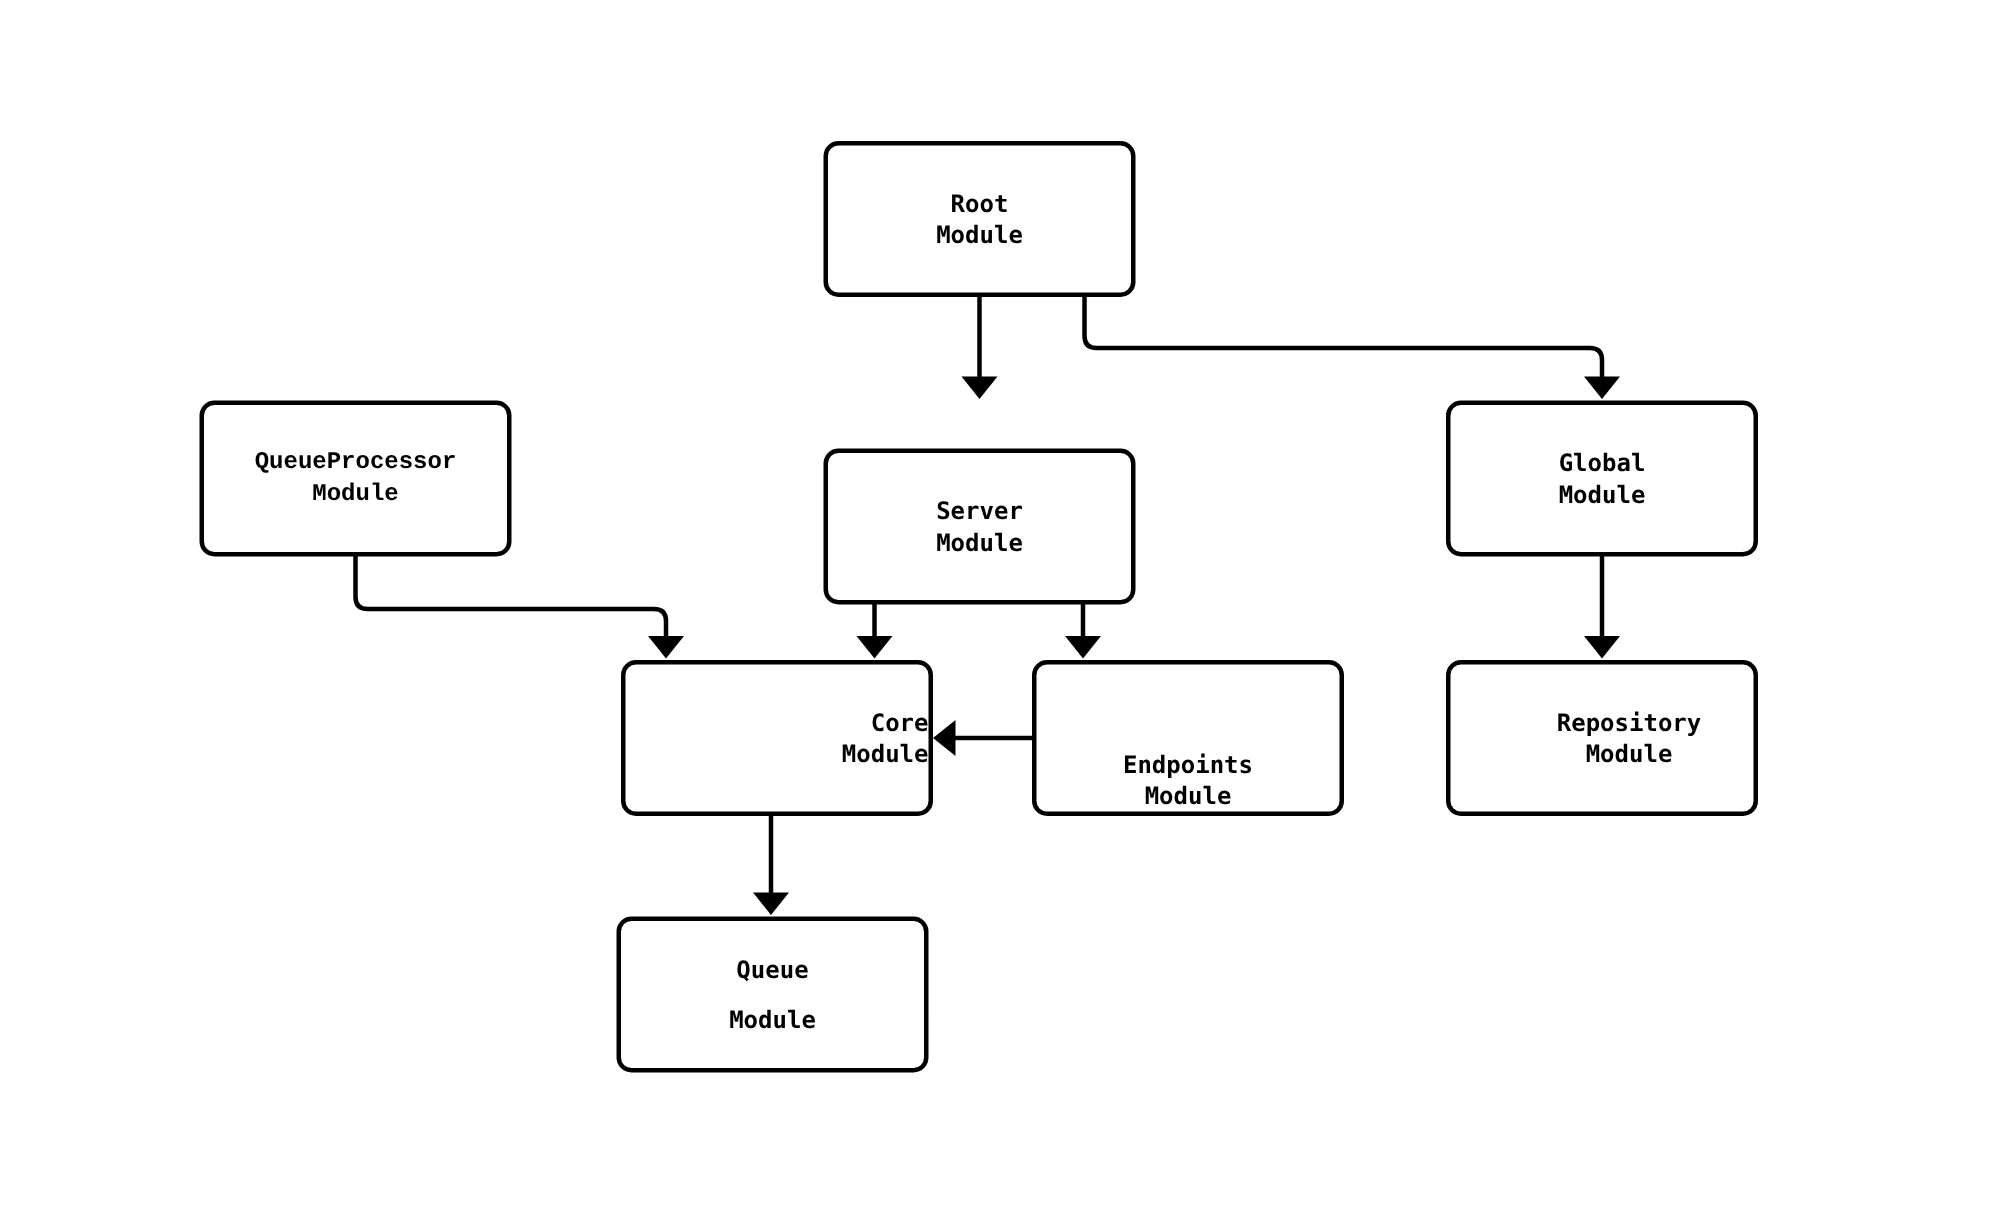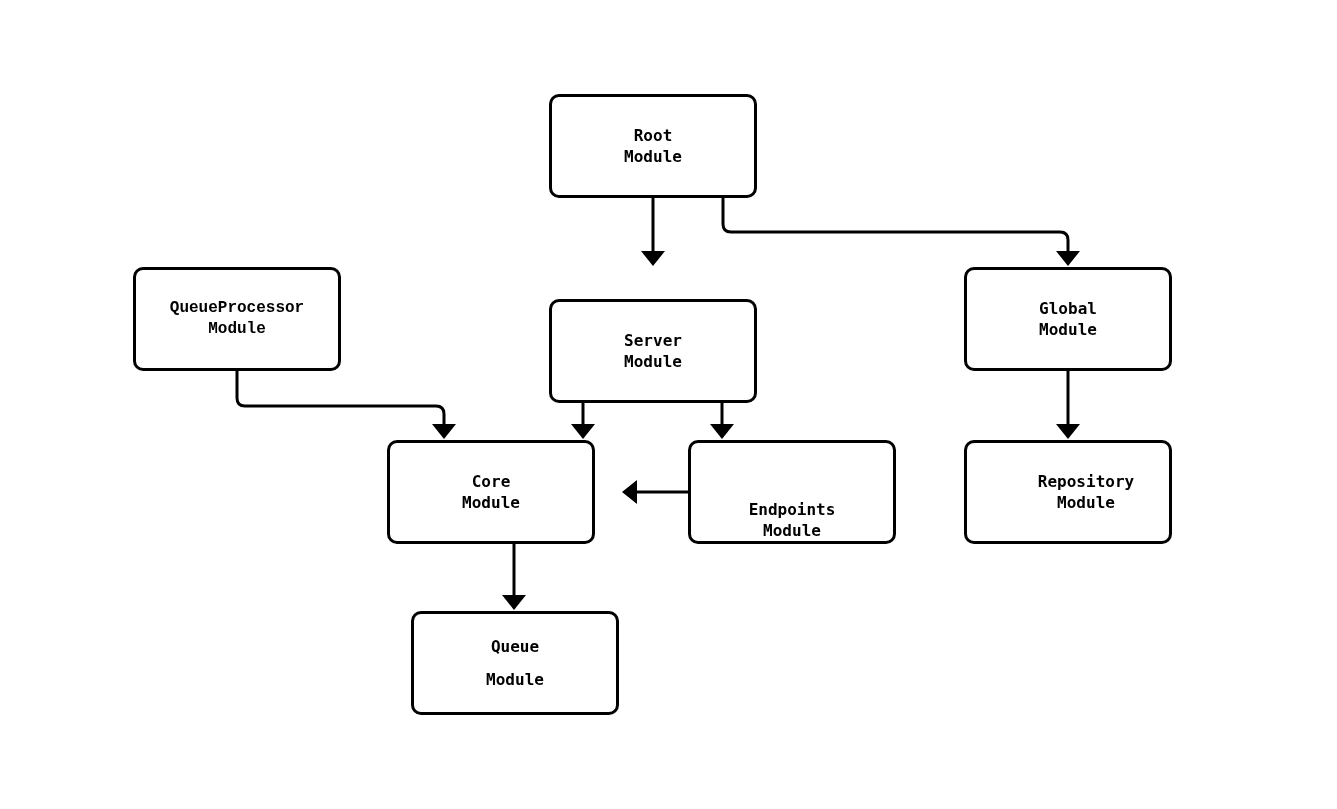--- a/index.html
+++ b/index.html
@@ -48,21 +48,21 @@
     font-size: 16px;
     line-height: 21px;
     color: #000000;
     text-align: center;
   }
   .node span { display: block; }
   #node-root           { left: 549px; top: 94px;  }
   #node-server         { left: 549px; top: 267px; margin-top: 32px; }
   #node-queueprocessor { left: 133px; top: 267px; font-family: Liberation Mono, monospace; }
   #node-global         { left: 964px; top: 267px; text-align: right; }
-  #node-core           { left: 387px; top: 440px; }
+  #node-core           { left: 414px; top: 440px; align-items: flex-end; }
   #node-endpoints      { left: 688px; top: 440px; justify-content: flex-end; }
   #node-repository     { left: 964px; top: 440px; padding-left: 36px; }
   #node-queue          { left: 411px; top: 611px; gap: 12px; }
 </style>
 </head>
 <body>
 
 <div class="canvas">
 
   <svg class="edges-layer" viewBox="0 0 1337 809" xmlns="http://www.w3.org/2000/svg">

